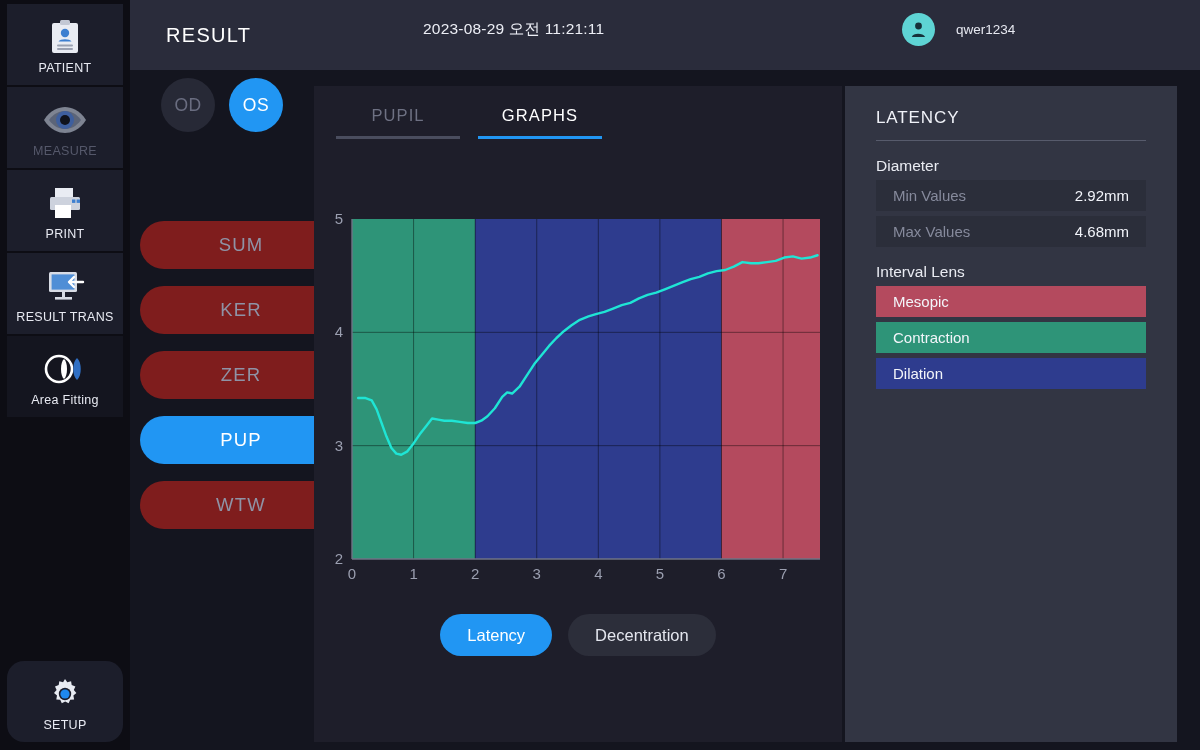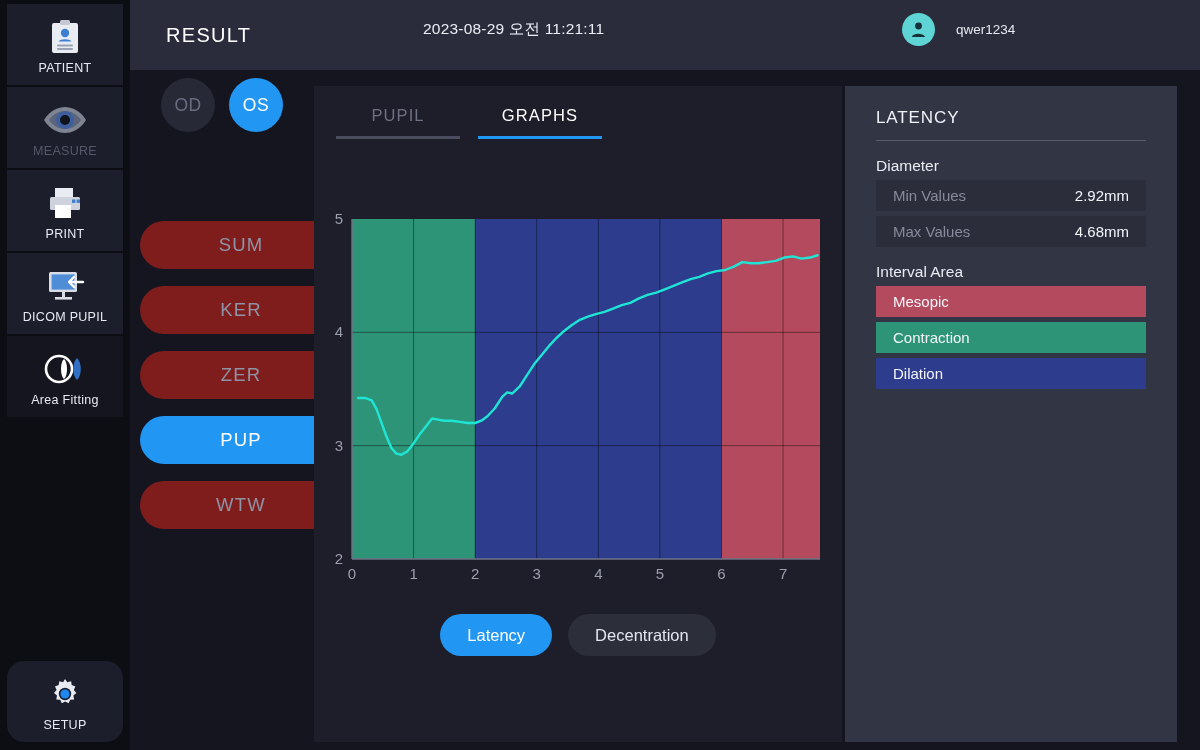--- a/index.html
+++ b/index.html
@@ -177,21 +177,21 @@
     <div class="rail-item">
       <span class="rail-ico">
         <svg width="40" height="34" viewBox="0 0 40 34">
           <rect x="4" y="3" width="28" height="20" rx="1.5" fill="#d8dce5"></rect>
           <rect x="6.6" y="5.4" width="22.8" height="15.2" fill="#4f8ed6"></rect>
           <rect x="17" y="23" width="3" height="5" fill="#d8dce5"></rect>
           <rect x="10" y="28" width="17" height="2.6" fill="#d8dce5"></rect>
           <path d="M38 13h-13M29 8l-5 5 5 5" stroke="#ffffff" stroke-width="2.4" fill="none" stroke-linecap="round" stroke-linejoin="round"></path>
         </svg>
       </span>
-      <span class="rail-label">DICOM PUPIL</span>
+      <span class="rail-label">RESULT TRANS</span>
     </div>
 
     <div class="rail-item flat">
       <span class="rail-ico">
         <svg width="46" height="32" viewBox="0 0 46 32">
           <circle cx="17" cy="16" r="13" fill="none" stroke="#ffffff" stroke-width="2.6"></circle>
           <path d="M22 6c4 3 4 17 0 20-4-3-4-17 0-20z" fill="#ffffff"></path>
           <path d="M35 5c5 4 5 18 0 22-5-4-5-18 0-22z" fill="#2f6fc4"></path>
         </svg>
       </span>
@@ -302,21 +302,21 @@
 
         <div class="kv">
           <span class="kv-k">Min Values</span>
           <span class="kv-v">2.92mm</span>
         </div>
         <div class="kv">
           <span class="kv-k">Max Values</span>
           <span class="kv-v">4.68mm</span>
         </div>
 
-        <div class="info-sub">Interval Area</div>
+        <div class="info-sub">Interval Lens</div>
 
         <div class="legend-row" id="lg0" style="background: rgb(180, 74, 94);">
           <span>Mesopic</span>
         </div>
         <div class="legend-row" id="lg1" style="background: rgb(46, 148, 120);">
           <span>Contraction</span>
         </div>
         <div class="legend-row" id="lg2" style="background: rgb(46, 60, 142);">
           <span>Dilation</span>
         </div>

